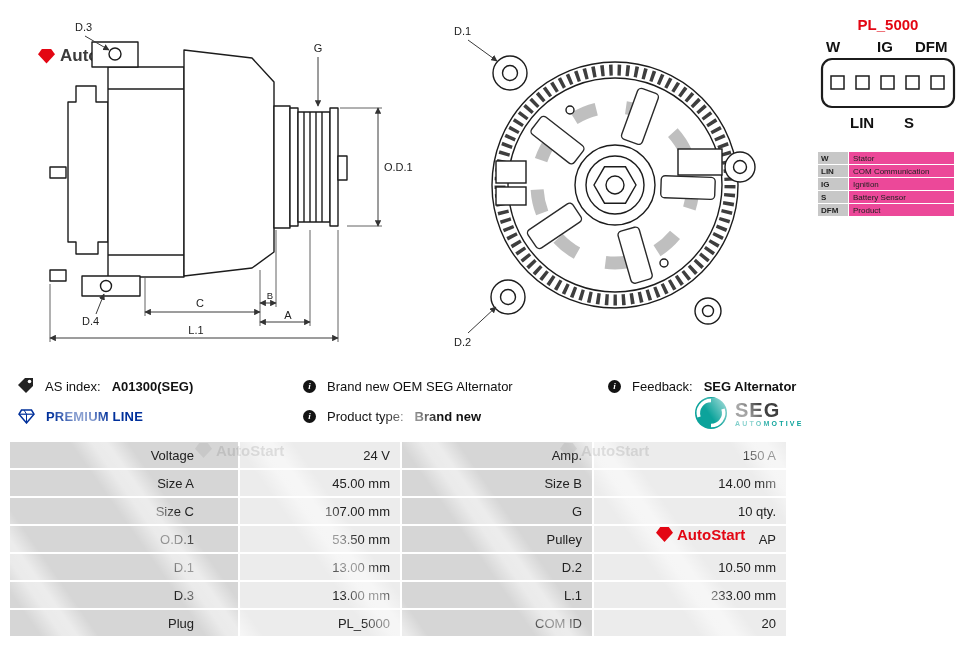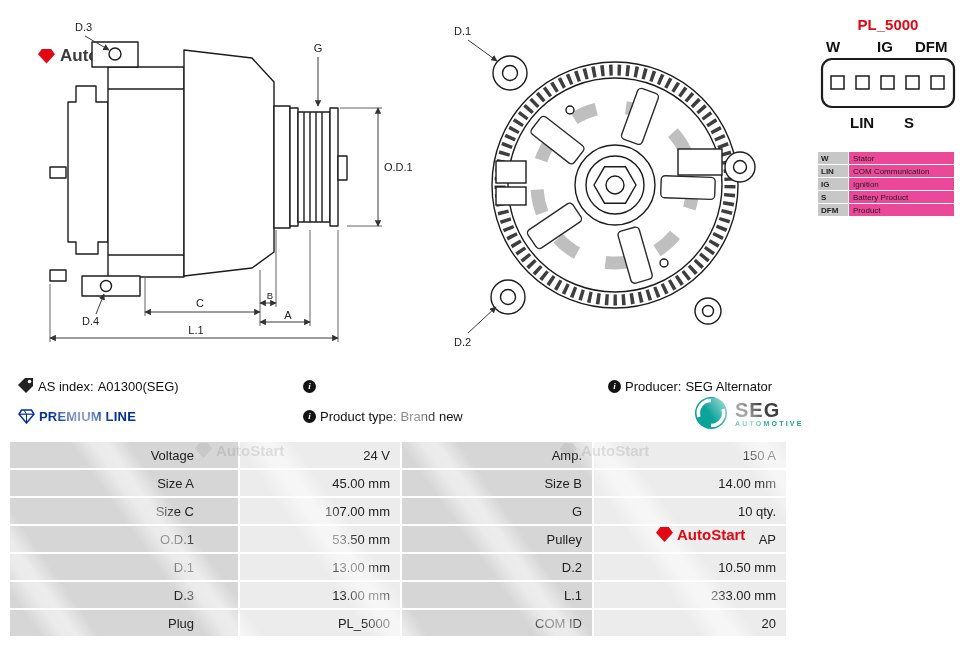--- a/index.html
+++ b/index.html
@@ -1,40 +1,40 @@
 <!DOCTYPE html>
 <html style="--accent-red: #e30613; --premium-blue: #00309b; --seg-teal: #0ca39b; --table-label-bg: #d6d6d6; --table-value-bg: #ececec;"><head>
 <meta charset="utf-8">
 <style>
   html,body{margin:0;padding:0}
   body{font-family:"Liberation Sans",sans-serif;background:#fff}
   .canvas{position:relative;width:976px;height:648px;background:#fff;color:#111;overflow:hidden}
   .abs{position:absolute}
-  .b{font-weight:normal}
+  .b{font-weight:bold}
 
   
   .logo{position:absolute;display:flex;align-items:center;gap:5px;font-weight:bold}
   .gem{width:17px;height:15px;clip-path:polygon(25% 0,75% 0,100% 38%,50% 100%,0 38%);background:var(--accent-red,#e30613)}
   .logo-main{left:38px;top:46px;font-size:17px;color:#3c3c3c}
   .wm-logo{position:absolute;display:flex;align-items:center;gap:4px;font-weight:bold;font-size:15px;pointer-events:none;z-index:6}
   .wm-ghost{opacity:.14;color:#444}
   .wm-ghost .gem{background:#777}
   .wm-red{color:var(--accent-red,#e30613)}
 
   
   .connector{left:818px;top:16px;width:140px}
   .pl-code{text-align:center;font-size:15px;font-weight:bold;color:var(--accent-red,#e30613);height:20px;margin-bottom:2px}
   .pin-row{position:relative;height:18px;font-size:15px;font-weight:bold;color:#111}
   .pin-row span{position:absolute;top:0}
   .legend{display:grid;grid-template-columns:30px 105px;gap:1px;margin-top:20px;font-size:8px;color:#222}
   .lg-pin{background:#c7c7c7;font-weight:bold;padding:2px 0 1px 3px;line-height:9px}
   .lg-desc{background:#ec4899;padding:2px 0 1px 4px;line-height:9px}
 
   
-  .info-item{position:absolute;display:flex;align-items:center;gap:4px;font-size:13px;height:18px;white-space:nowrap}
+  .info-item{position:absolute;display:flex;align-items:center;gap:11px;font-size:13px;height:18px;white-space:nowrap}
   .iinfo{display:inline-flex;flex:none;width:13px;height:13px;border-radius:50%;background:#131313;color:#fff;
          font-family:"Liberation Serif",serif;font-style:italic;font-weight:bold;font-size:9px;line-height:13px;justify-content:center}
   .premium{color:var(--premium-blue,#00309b);font-weight:bold;letter-spacing:.2px}
   .seg-logo{position:absolute;left:694px;top:396px;display:flex;align-items:center;gap:7px}
   .seg-name{font-size:20px;font-weight:bold;color:#3f3f3f;line-height:20px;letter-spacing:1px}
   .seg-sub{font-size:7px;color:var(--seg-teal,#0ca39b);letter-spacing:2.2px;font-weight:bold}
 
   
   .spec-table{position:absolute;left:10px;top:442px;display:grid;
               grid-template-columns:228px 160px 190px 192px;grid-auto-rows:26px;gap:2px;
@@ -193,21 +193,21 @@
       <span style="left:86px">S</span>
     </div>
     <div class="legend">
       <div class="lg-pin">W</div>
       <div class="lg-desc">Stator</div>
       <div class="lg-pin">LIN</div>
       <div class="lg-desc">COM Communication</div>
       <div class="lg-pin">IG</div>
       <div class="lg-desc">Ignition</div>
       <div class="lg-pin">S</div>
-      <div class="lg-desc">Battery Product</div>
+      <div class="lg-desc">Battery Sensor</div>
       <div class="lg-pin">DFM</div>
       <div class="lg-desc">Product</div>
     </div>
   </div>
 
   <div class="info-item" style="left:18px;top:377px">
     <svg width="16" height="16" viewBox="0 0 16 16">
       <polygon points="0,7 7,0 15,0 15,8 8,15" fill="#222"></polygon>
       <circle cx="11.5" cy="3.5" r="1.8" fill="#fff"></circle>
     </svg>
@@ -219,31 +219,32 @@
     <svg width="17" height="15" viewBox="0 0 17 15">
       <polygon points="3.5,1 13.5,1 16,5.2 8.5,14 1,5.2" fill="none" stroke="#00309b" stroke-width="1.5"></polygon>
       <line x1="1" y1="5.2" x2="16" y2="5.2" stroke="#00309b" stroke-width="1.2"></line>
       <polyline points="6,1 8.5,5.2 8.5,14" fill="none" stroke="#00309b" stroke-width="1"></polyline>
     </svg>
     <span class="premium">PREMIUM LINE</span>
   </div>
 
   <div class="info-item" style="left:303px;top:377px">
     <span class="iinfo">i</span>
+    <span>Brand new OEM SEG Alternator</span>
   </div>
 
   <div class="info-item" style="left:303px;top:407px">
     <span class="iinfo">i</span>
     <span>Product type:</span>
     <span class="b">Brand new</span>
   </div>
 
   <div class="info-item" style="left:608px;top:377px">
     <span class="iinfo">i</span>
-    <span>Producer:</span>
+    <span>Feedback:</span>
     <span class="b">SEG Alternator</span>
   </div>
 
   <div class="seg-logo">
     <svg width="34" height="34" viewBox="0 0 34 34">
       <circle cx="17" cy="17" r="16" fill="#0ca39b"></circle>
       <path d="M5,21 A12.5,12.5 0 0 1 17,4.5" stroke="#fff" stroke-width="3.5" fill="none"></path>
       <path d="M29,13 A12.5,12.5 0 0 1 17,29.5" stroke="#fff" stroke-width="3.5" fill="none"></path>
     </svg>
     <div>

